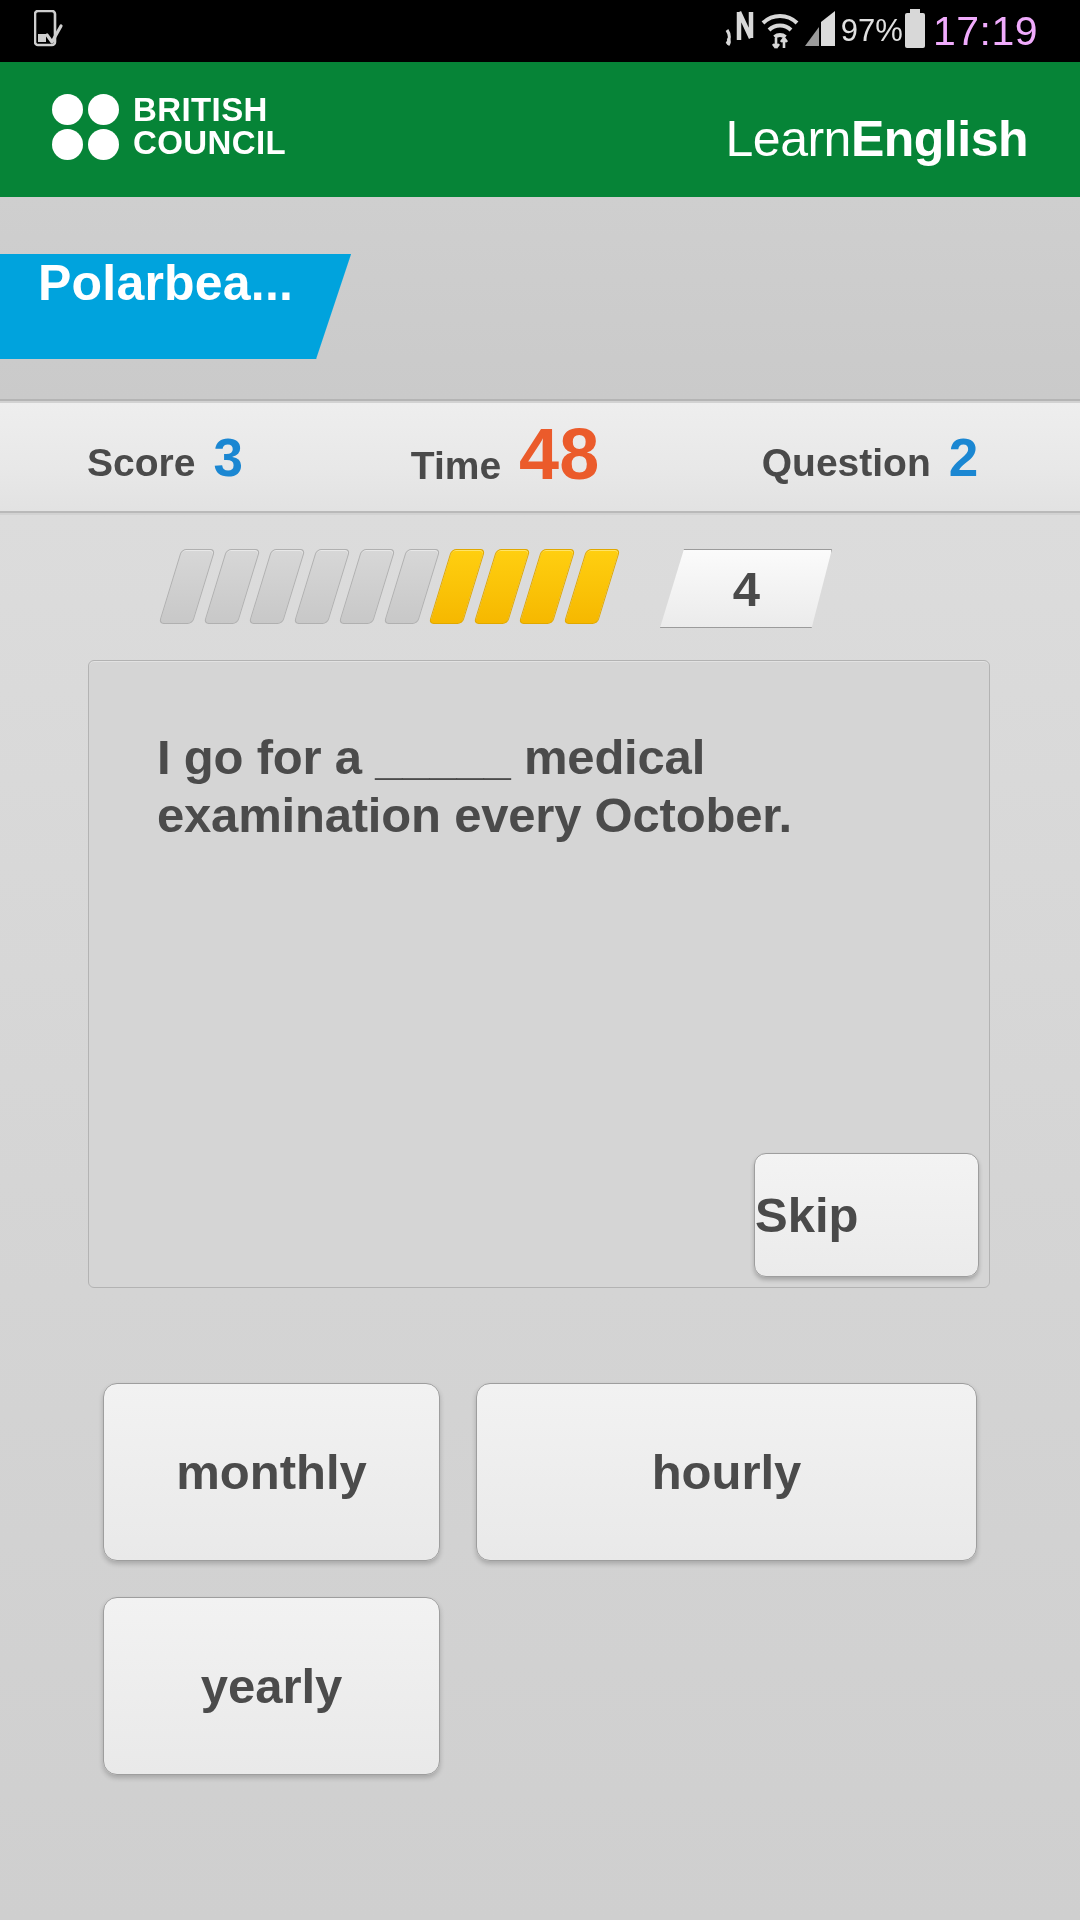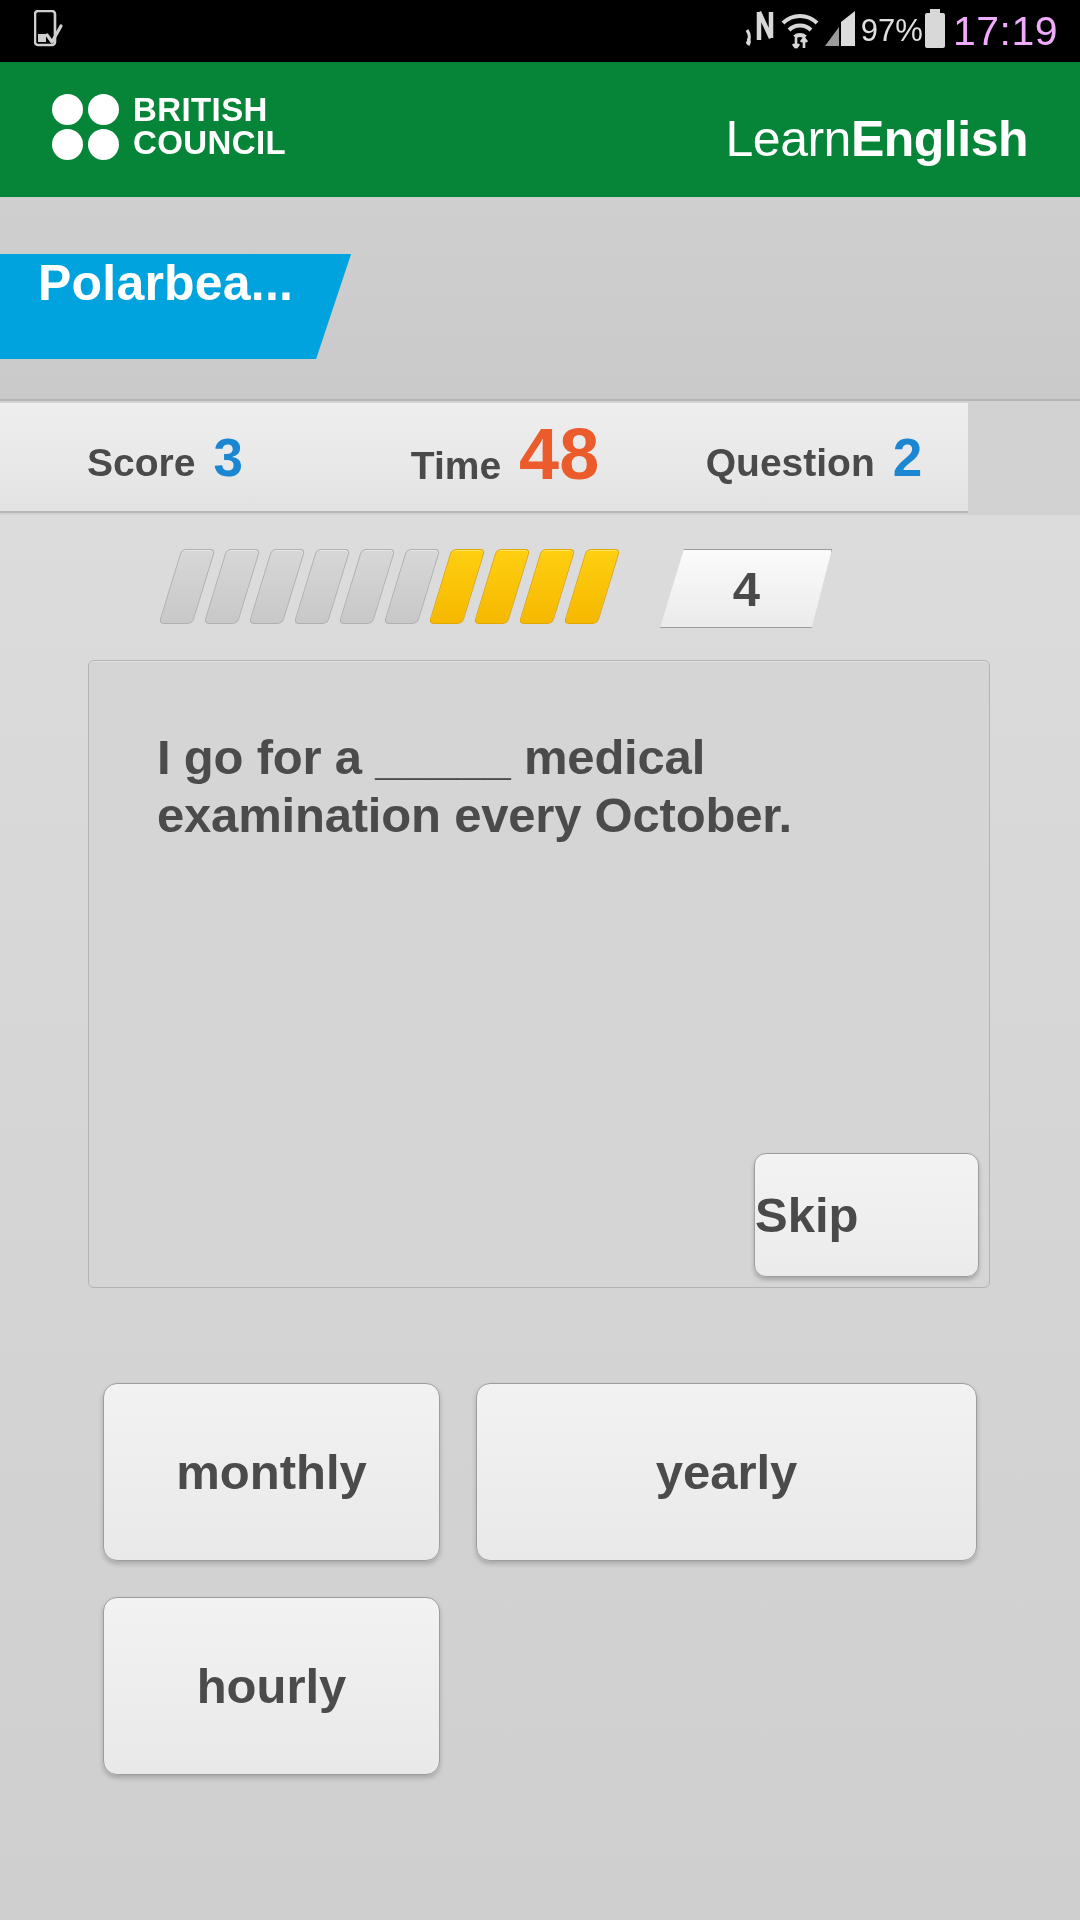--- a/index.html
+++ b/index.html
@@ -9,21 +9,21 @@
     background:#d2d2d2; overflow:hidden;
   }
 
   
   .statusbar{
     position:absolute; left:0; top:0; width:1080px; height:62px;
     background:#000; color:#d8d8d8;
     display:flex; align-items:center;
   }
   .sb-left{ display:flex; align-items:center; padding-left:34px; }
-  .sb-right{ margin-left:auto; display:flex; align-items:center; padding-right:22px; }
+  .sb-right{ margin-left:auto; display:flex; align-items:center; padding-right:42px; }
   .ic{ display:block; }
   .sb-time{
     font-size:41px; letter-spacing:0.5px; color:#f0abfc;
     font-family:"Liberation Sans", sans-serif; margin-left:6px;
   }
   .sb-pct{ font-size:31px; color:#e0e0e0; font-weight:400; }
 
   
   .header{
     position:absolute; left:0; top:62px; width:1080px; height:135px;
@@ -58,21 +58,21 @@
     clip-path: polygon(0 0, 100% 0, calc(100% - 35px) 100%, 0 100%);
     box-shadow:4px 5px 4px rgba(0,0,0,0.18);
     min-width:290px;
   }
   .tab-label{
     color:#fff; font-size:50px; font-weight:700; letter-spacing:0.2px; white-space:nowrap;
   }
 
   
   .scorebar{
-    position:absolute; left:0; top:403px; width:968px; height:110px;
+    position:absolute; left:0; top:403px; width:1080px; height:110px;
     background:linear-gradient(180deg,#eeeeee 0%,#e8e8e8 60%,#e2e2e2 100%);
     border-bottom:2px solid #b9b9b9;
     display:flex; align-items:center;
   }
   .stat{ display:flex; align-items:baseline; justify-content:center; flex:1; }
   .stat .lbl{ color:#4a4a4a; font-size:39px; font-weight:700; }
   .stat .val{ font-size:53px; font-weight:700; margin-left:18px; }
   .val.blue{ color:#1b87d2; }
   .val.orange{ color:#eb5b2b; font-size:72px; line-height:0.8; }
   .stat.score{ flex:0 0 330px; }
@@ -271,20 +271,20 @@
     <div class="skip">
       <span>Skip</span>
     </div>
   </div>
 
   <div class="answers" id="answers-host">
       <div class="ans">
         <span>monthly</span>
       </div>
       <div class="ans">
+        <span>hourly</span>
+      </div>
+      <div class="ans">
         <span>yearly</span>
       </div>
-      <div class="ans">
-        <span>hourly</span>
-      </div>
     </div>
 
 </div>
 
 </body></html>

